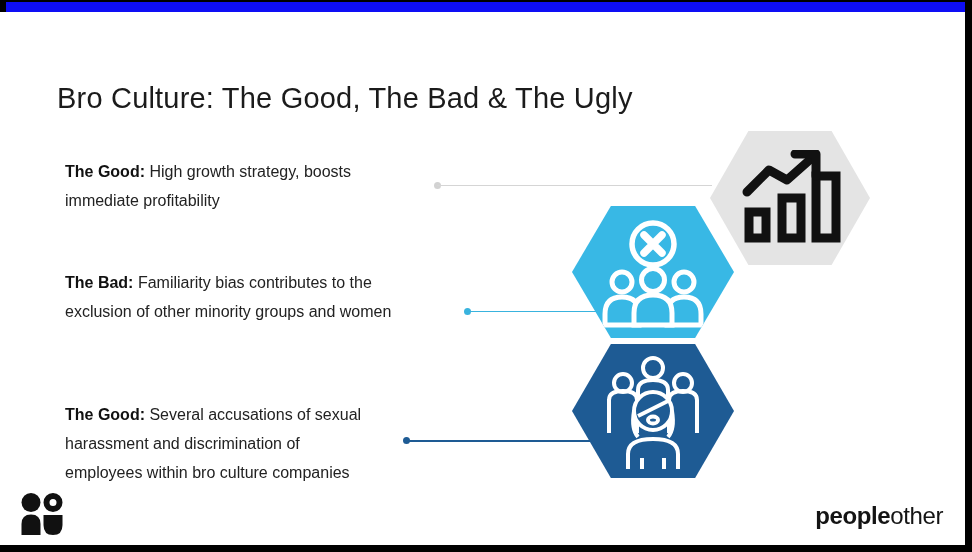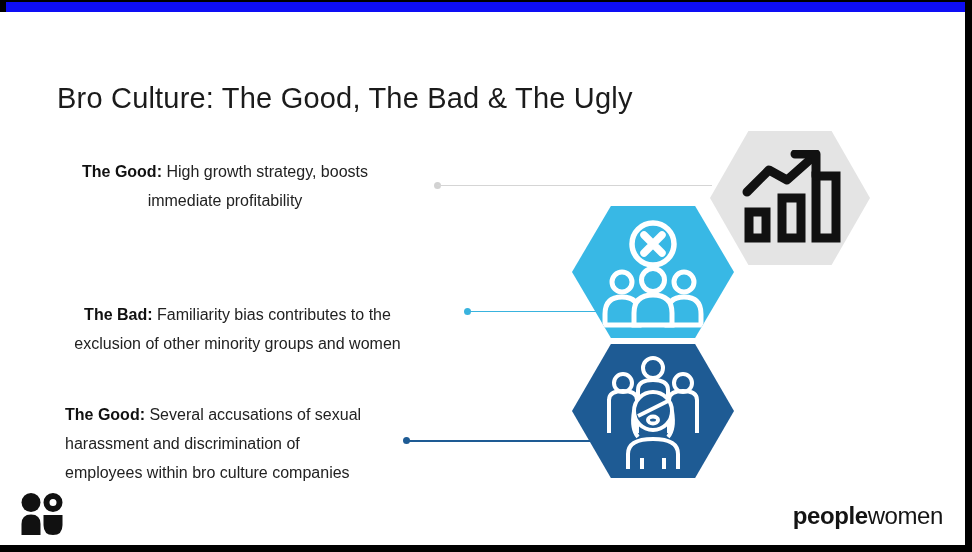--- a/index.html
+++ b/index.html
@@ -14,22 +14,22 @@
   .title{
     position:absolute;left:57px;top:38px;width:800px;
     font-size:29px;font-weight:500;color:#1b1b1b;letter-spacing:.2px;margin-top:32px;
   }
 
   .item-text{
     position:absolute;left:65px;
     font-size:16px;line-height:29px;color:#222;margin:0;
   }
   .item-text b{font-weight:700;color:#111;}
-  .t-good{top:145px;width:320px;text-align:center;}
-  .t-bad {top:288px;width:345px;text-align:center;}
+  .t-good{top:145px;width:320px;}
+  .t-bad {top:256px;width:345px;}
   .t-ugly{top:388px;width:300px;}
 
   .connector{position:absolute;height:7px;}
   .connector .dot{position:absolute;left:0;top:0;width:7px;height:7px;border-radius:50%;}
   .connector .line{position:absolute;left:3px;top:3px;height:0;border-top-style:solid;}
   .c-good{left:434px;top:170px;width:278px;}
   .c-good .dot{background:#d2d2d2;}
   .c-good .line{width:275px;border-top-width:1.5px;border-top-color:#d5d5d5;}
   .c-bad{left:464px;top:296px;width:140px;}
   .c-bad .dot{background:#39b3de;}
@@ -133,17 +133,17 @@
 
   <svg class="footer-mark" viewBox="0 0 44 44">
     <g fill="#111">
       <circle cx="11" cy="9.5" r="9.5"></circle>
       <path d="M1.5,42 L1.5,31 Q1.5,21.5 11,21.5 Q20.5,21.5 20.5,31 L20.5,42 Z"></path>
       <circle cx="33" cy="9.5" r="6.5" fill="none" stroke="#111" stroke-width="6"></circle>
       <path d="M23.5,22 L42.5,22 L42.5,32 Q42.5,42 33,42 Q23.5,42 23.5,32 Z"></path>
     </g>
   </svg>
 
-  <div class="brand"><span class="bold">people</span><span class="light">women</span></div>
+  <div class="brand"><span class="bold">people</span><span class="light">other</span></div>
 
 </div>
 
 <div class="accent-bar"></div>
 
 </body></html>

